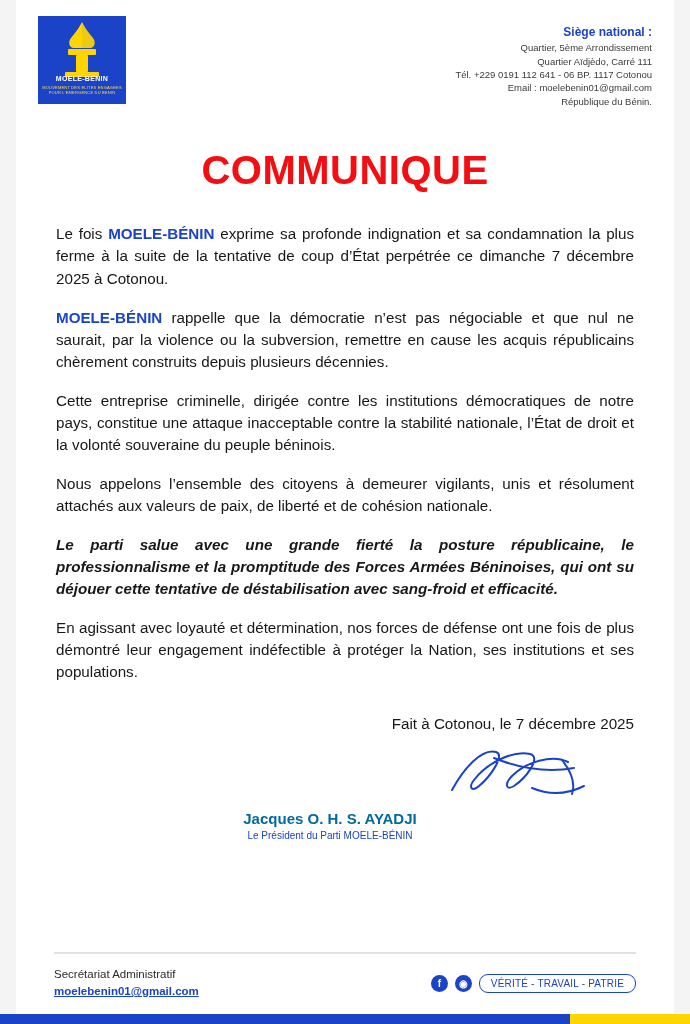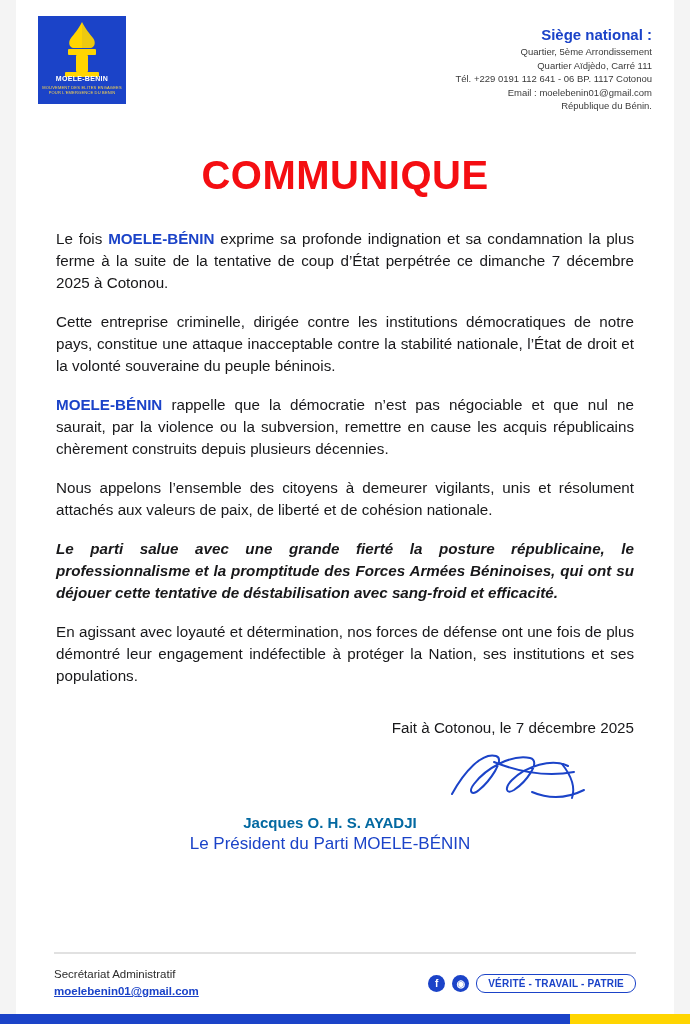--- a/index.html
+++ b/index.html
@@ -78,21 +78,21 @@
     text-align: right;
     font-size: 9.5px;
     line-height: 1.42;
     color: #3b3b3b;
     padding-top: 8px;
     max-width: 300px;
   }
   .addr .addr-title {
     color: #1b43c8;
     font-weight: bold;
-    font-size: 15px;
+    font-size: 12px;
   }
 
   
   .title {
     text-align: center;
     color: #f40e12;
     font-size: 40px;
     font-weight: bold;
     letter-spacing: .5px;
     margin: 40px 0 30px 0;
@@ -131,21 +131,21 @@
   }
   .sign-name {
     font-size: 15px;
     font-weight: bold;
     color: #0369a1;
     text-align: center;
     padding-right: 30px;
     margin-top: 2px;
   }
   .sign-role {
-    font-size: 17px;
+    font-size: 10px;
     color: #1b43c8;
     text-align: center;
     padding-right: 30px;
     margin-top: 3px;
   }
 
   
   .footer {
     position: absolute;
     left: 16px;
@@ -190,21 +190,21 @@
     justify-content: center;
     color: #fff;
     font-size: 10px;
     font-weight: bold;
   }
   .motto {
     border: 1.5px solid #1b43c8;
     border-radius: 9px;
     color: #1b43c8;
     font-size: 10px;
-    font-weight: bold;
+    font-weight: normal;
     padding: 3px 11px;
     letter-spacing: .2px;
   }
   .footer-bottom-bar {
     position: absolute;
     left: 0; right: 0; bottom: 0;
     height: 10px;
     display: flex;
   }
   .fb-blue { flex: 1; background: #1b43c8; }
@@ -244,24 +244,24 @@
       </div>
     </div>
 
     <div class="title">COMMUNIQUE</div>
 
     <div class="body">
       <p>
         <span>Le fois </span><span class="hl">MOELE-BÉNIN</span><span> exprime sa profonde indignation et sa condamnation la plus ferme à la suite de la tentative de coup d’État perpétrée ce dimanche 7 décembre 2025 à Cotonou.</span>
       </p>
       <p>
+        <span class="hl">MOELE-BÉNIN</span><span> rappelle que la démocratie n’est pas négociable et que nul ne saurait, par la violence ou la subversion, remettre en cause les acquis républicains chèrement construits depuis plusieurs décennies.</span>
+      </p>
+      <p>
         <span>Cette entreprise criminelle, dirigée contre les institutions démocratiques de notre pays, constitue une attaque inacceptable contre la stabilité nationale, l’État de droit et la volonté souveraine du peuple béninois.</span>
-      </p>
-      <p>
-        <span class="hl">MOELE-BÉNIN</span><span> rappelle que la démocratie n’est pas négociable et que nul ne saurait, par la violence ou la subversion, remettre en cause les acquis républicains chèrement construits depuis plusieurs décennies.</span>
       </p>
       <p>
         <span>Nous appelons l’ensemble des citoyens à demeurer vigilants, unis et résolument attachés aux valeurs de paix, de liberté et de cohésion nationale.</span>
       </p>
       <p class="bold">
         <span>Le parti salue avec une grande fierté la posture républicaine, le professionnalisme et la promptitude des Forces Armées Béninoises, qui ont su déjouer cette tentative de déstabilisation avec sang-froid et efficacité.</span>
       </p>
       <p>
         <span>En agissant avec loyauté et détermination, nos forces de défense ont une fois de plus démontré leur engagement indéfectible à protéger la Nation, ses institutions et ses populations.</span>
       </p>

